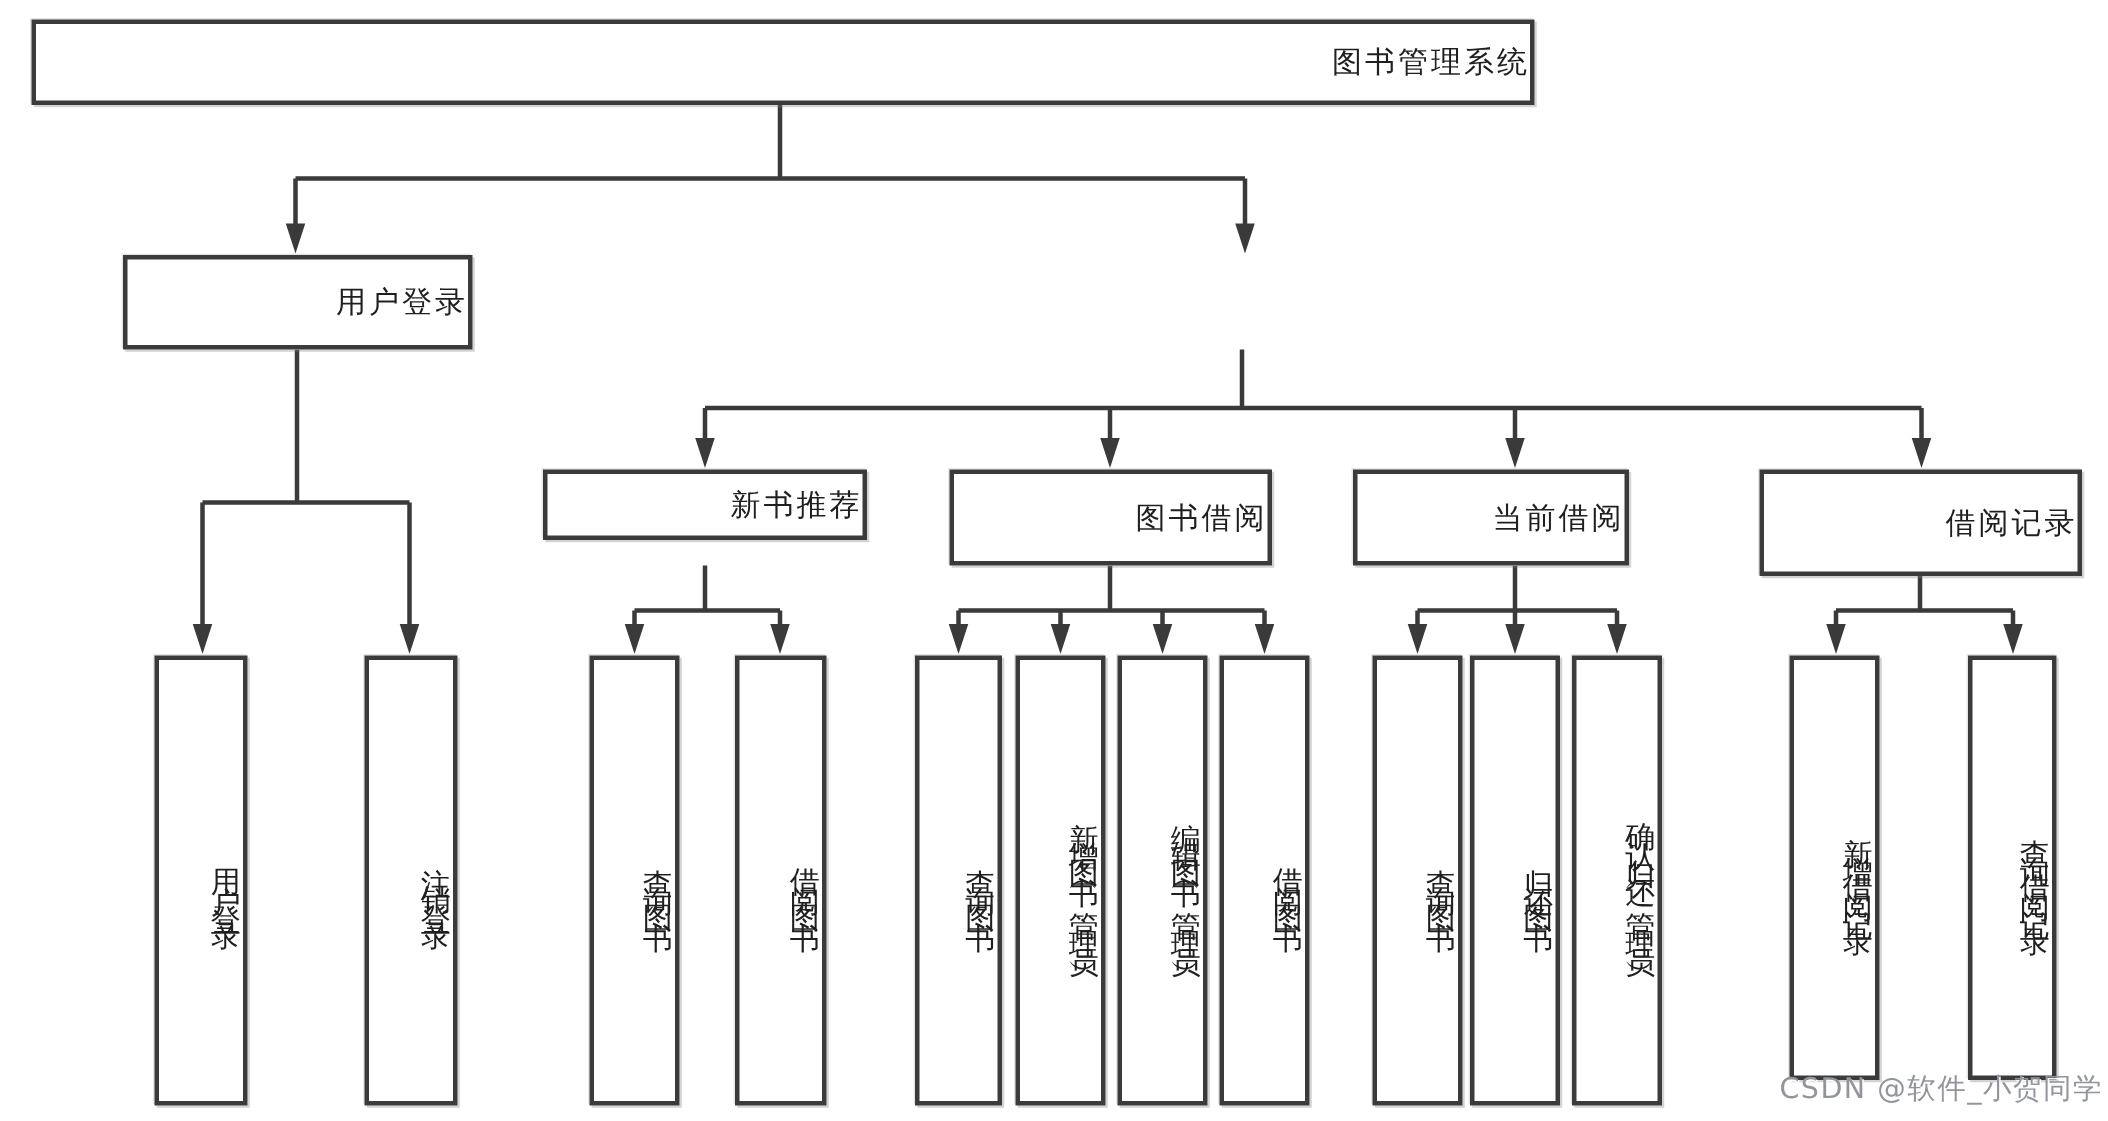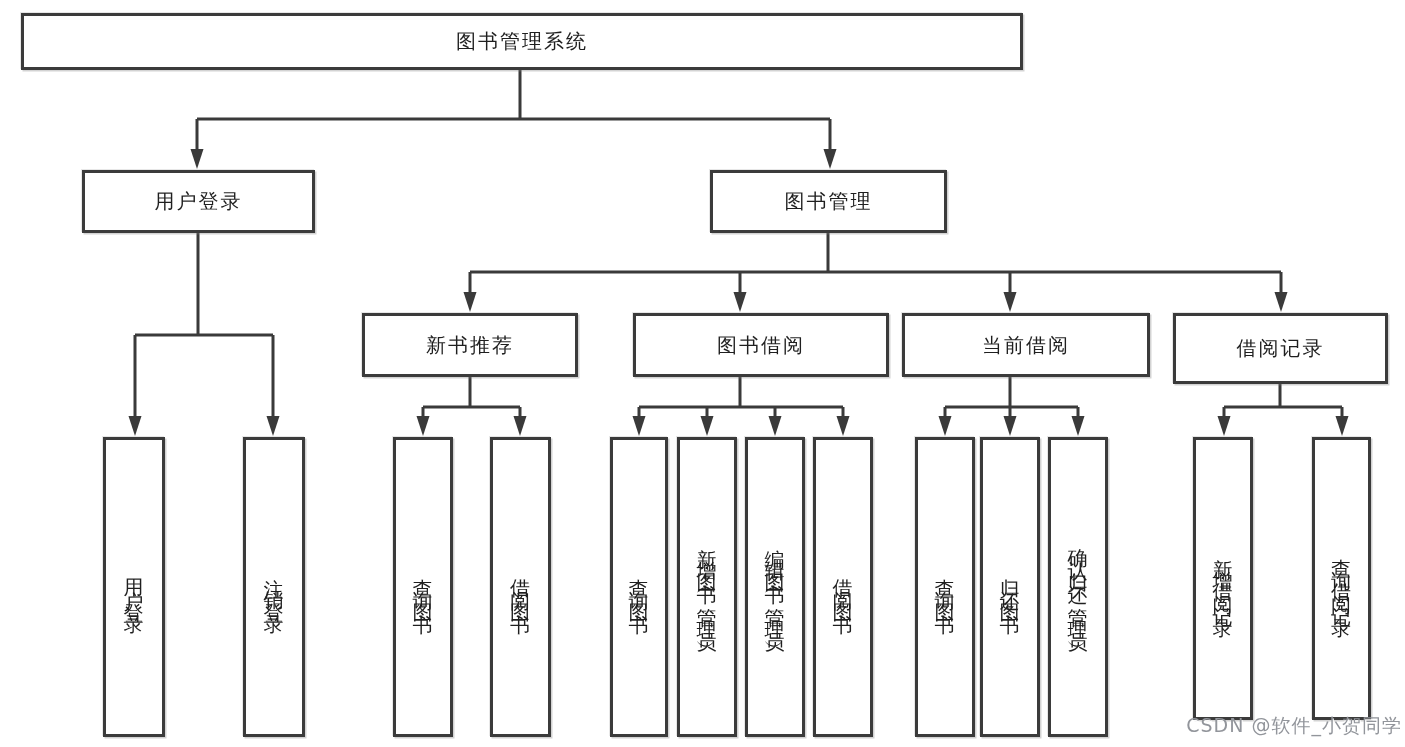--- a/index.html
+++ b/index.html
@@ -12,21 +12,21 @@
   }
   .wires{position:absolute;left:0;top:0;width:1405px;height:747px;}
   .wires path{stroke:#3a3a3a;stroke-width:3;fill:none;}
   .wires polygon{fill:#3a3a3a;stroke:none;}
   .box{
     position:absolute;
     box-sizing:border-box;
     background:#ffffff;
     border:3px solid #3b3b3b;
     box-shadow:1.5px 1.5px 0 rgba(130,130,130,.35), -1px -1px 0 rgba(160,160,160,.25);
-    display:flex;align-items:center;justify-content:center;
+    display:flex;align-items:center;justify-content:flex-end;
   }
   .box .lbl{
     font-size:20px;
     color:#1f1f1f;
     letter-spacing:2px;
     white-space:nowrap;
   }
   .vbox .lbl{
     writing-mode:vertical-rl;
     text-orientation:mixed;
@@ -101,31 +101,28 @@
     </g>
   </svg>
 
   <div class="box" style="left:21px;top:13px;width:1002px;height:57px">
     <span class="lbl">图书管理系统</span>
   </div>
 
   <div class="box" style="left:82px;top:170px;width:233px;height:63px">
     <span class="lbl">用户登录</span>
   </div>
-  <div class="box" style="left:710px;top:170px;width:237px;height:63px">
-    <span class="lbl">图书管理</span>
-  </div>
 
-  <div class="box" style="left:362px;top:313px;width:216px;height:64px">
+  <div class="box" style="left:362px;top:313px;width:216px;height:47px">
     <span class="lbl">新书推荐</span>
   </div>
-  <div class="box" style="left:633px;top:313px;width:256px;height:64px">
+  <div class="box" style="left:633px;top:313px;width:215px;height:64px">
     <span class="lbl">图书借阅</span>
   </div>
-  <div class="box" style="left:902px;top:313px;width:248px;height:64px">
+  <div class="box" style="left:902px;top:313px;width:184px;height:64px">
     <span class="lbl">当前借阅</span>
   </div>
   <div class="box" style="left:1173px;top:313px;width:215px;height:71px">
     <span class="lbl">借阅记录</span>
   </div>
 
   <div class="box vbox" style="left:103px;top:437px;width:62px;height:300px">
     <span class="lbl">用户登录</span>
   </div>
   <div class="box vbox" style="left:243px;top:437px;width:62px;height:300px">

